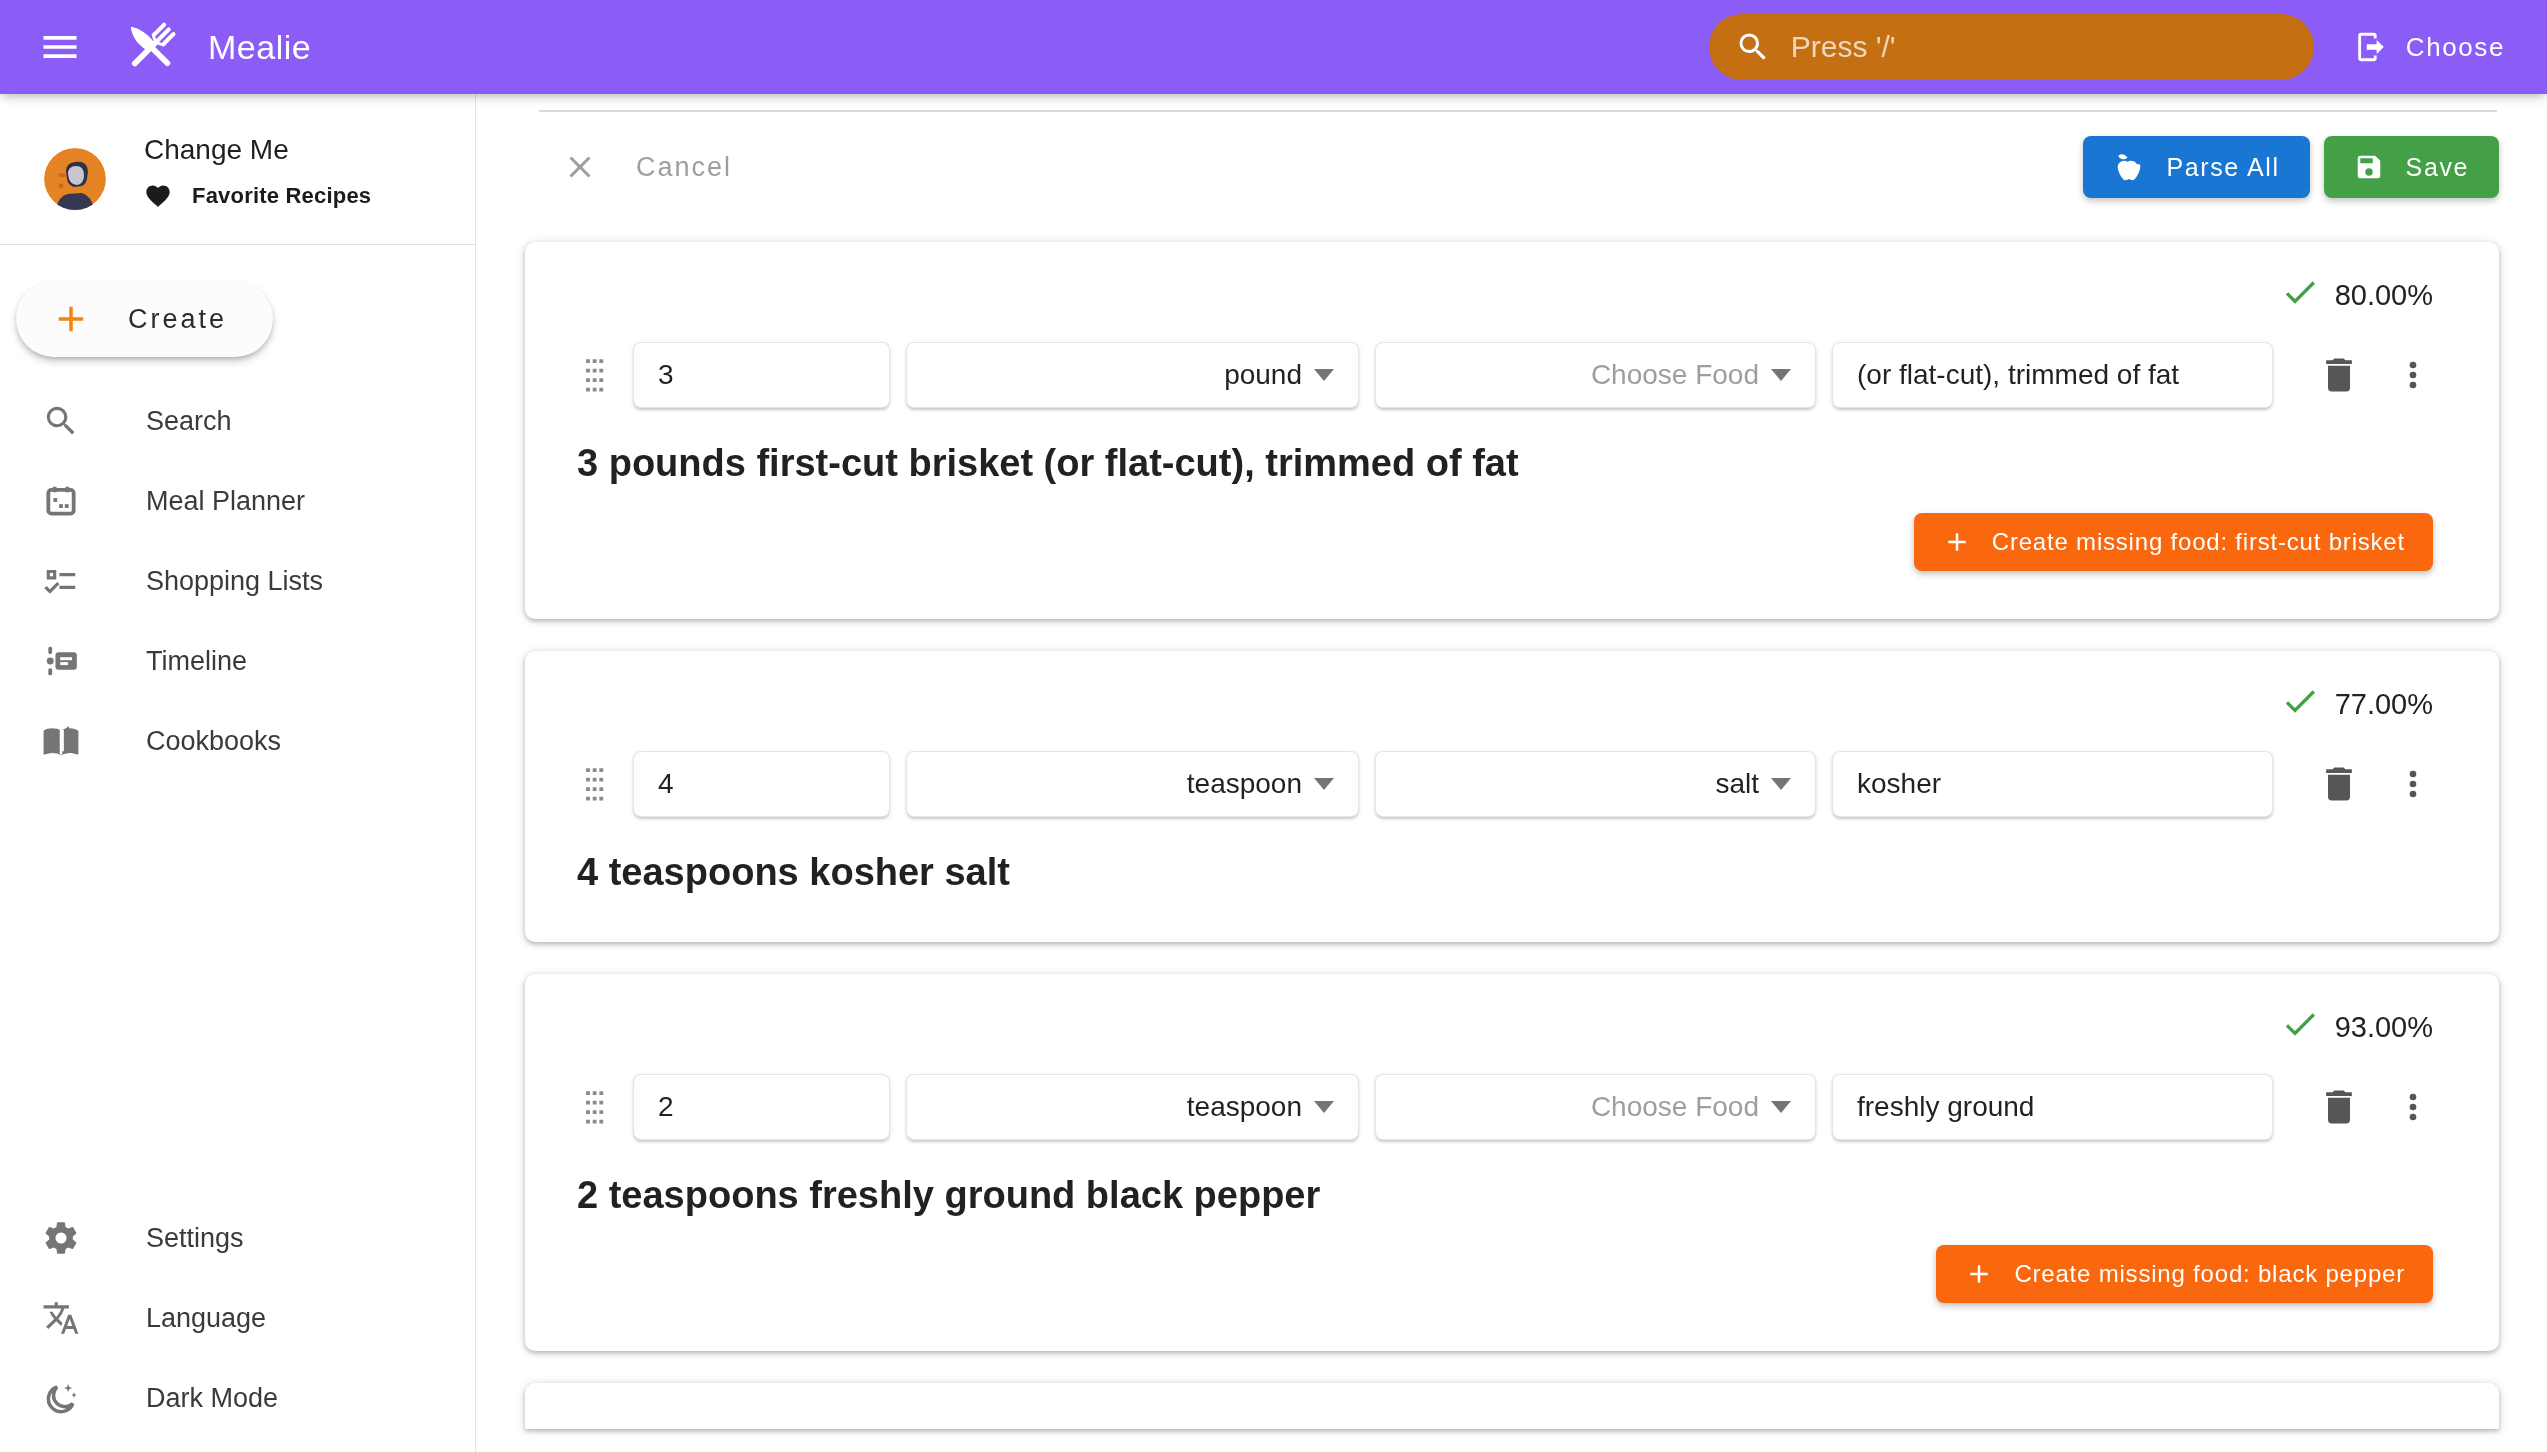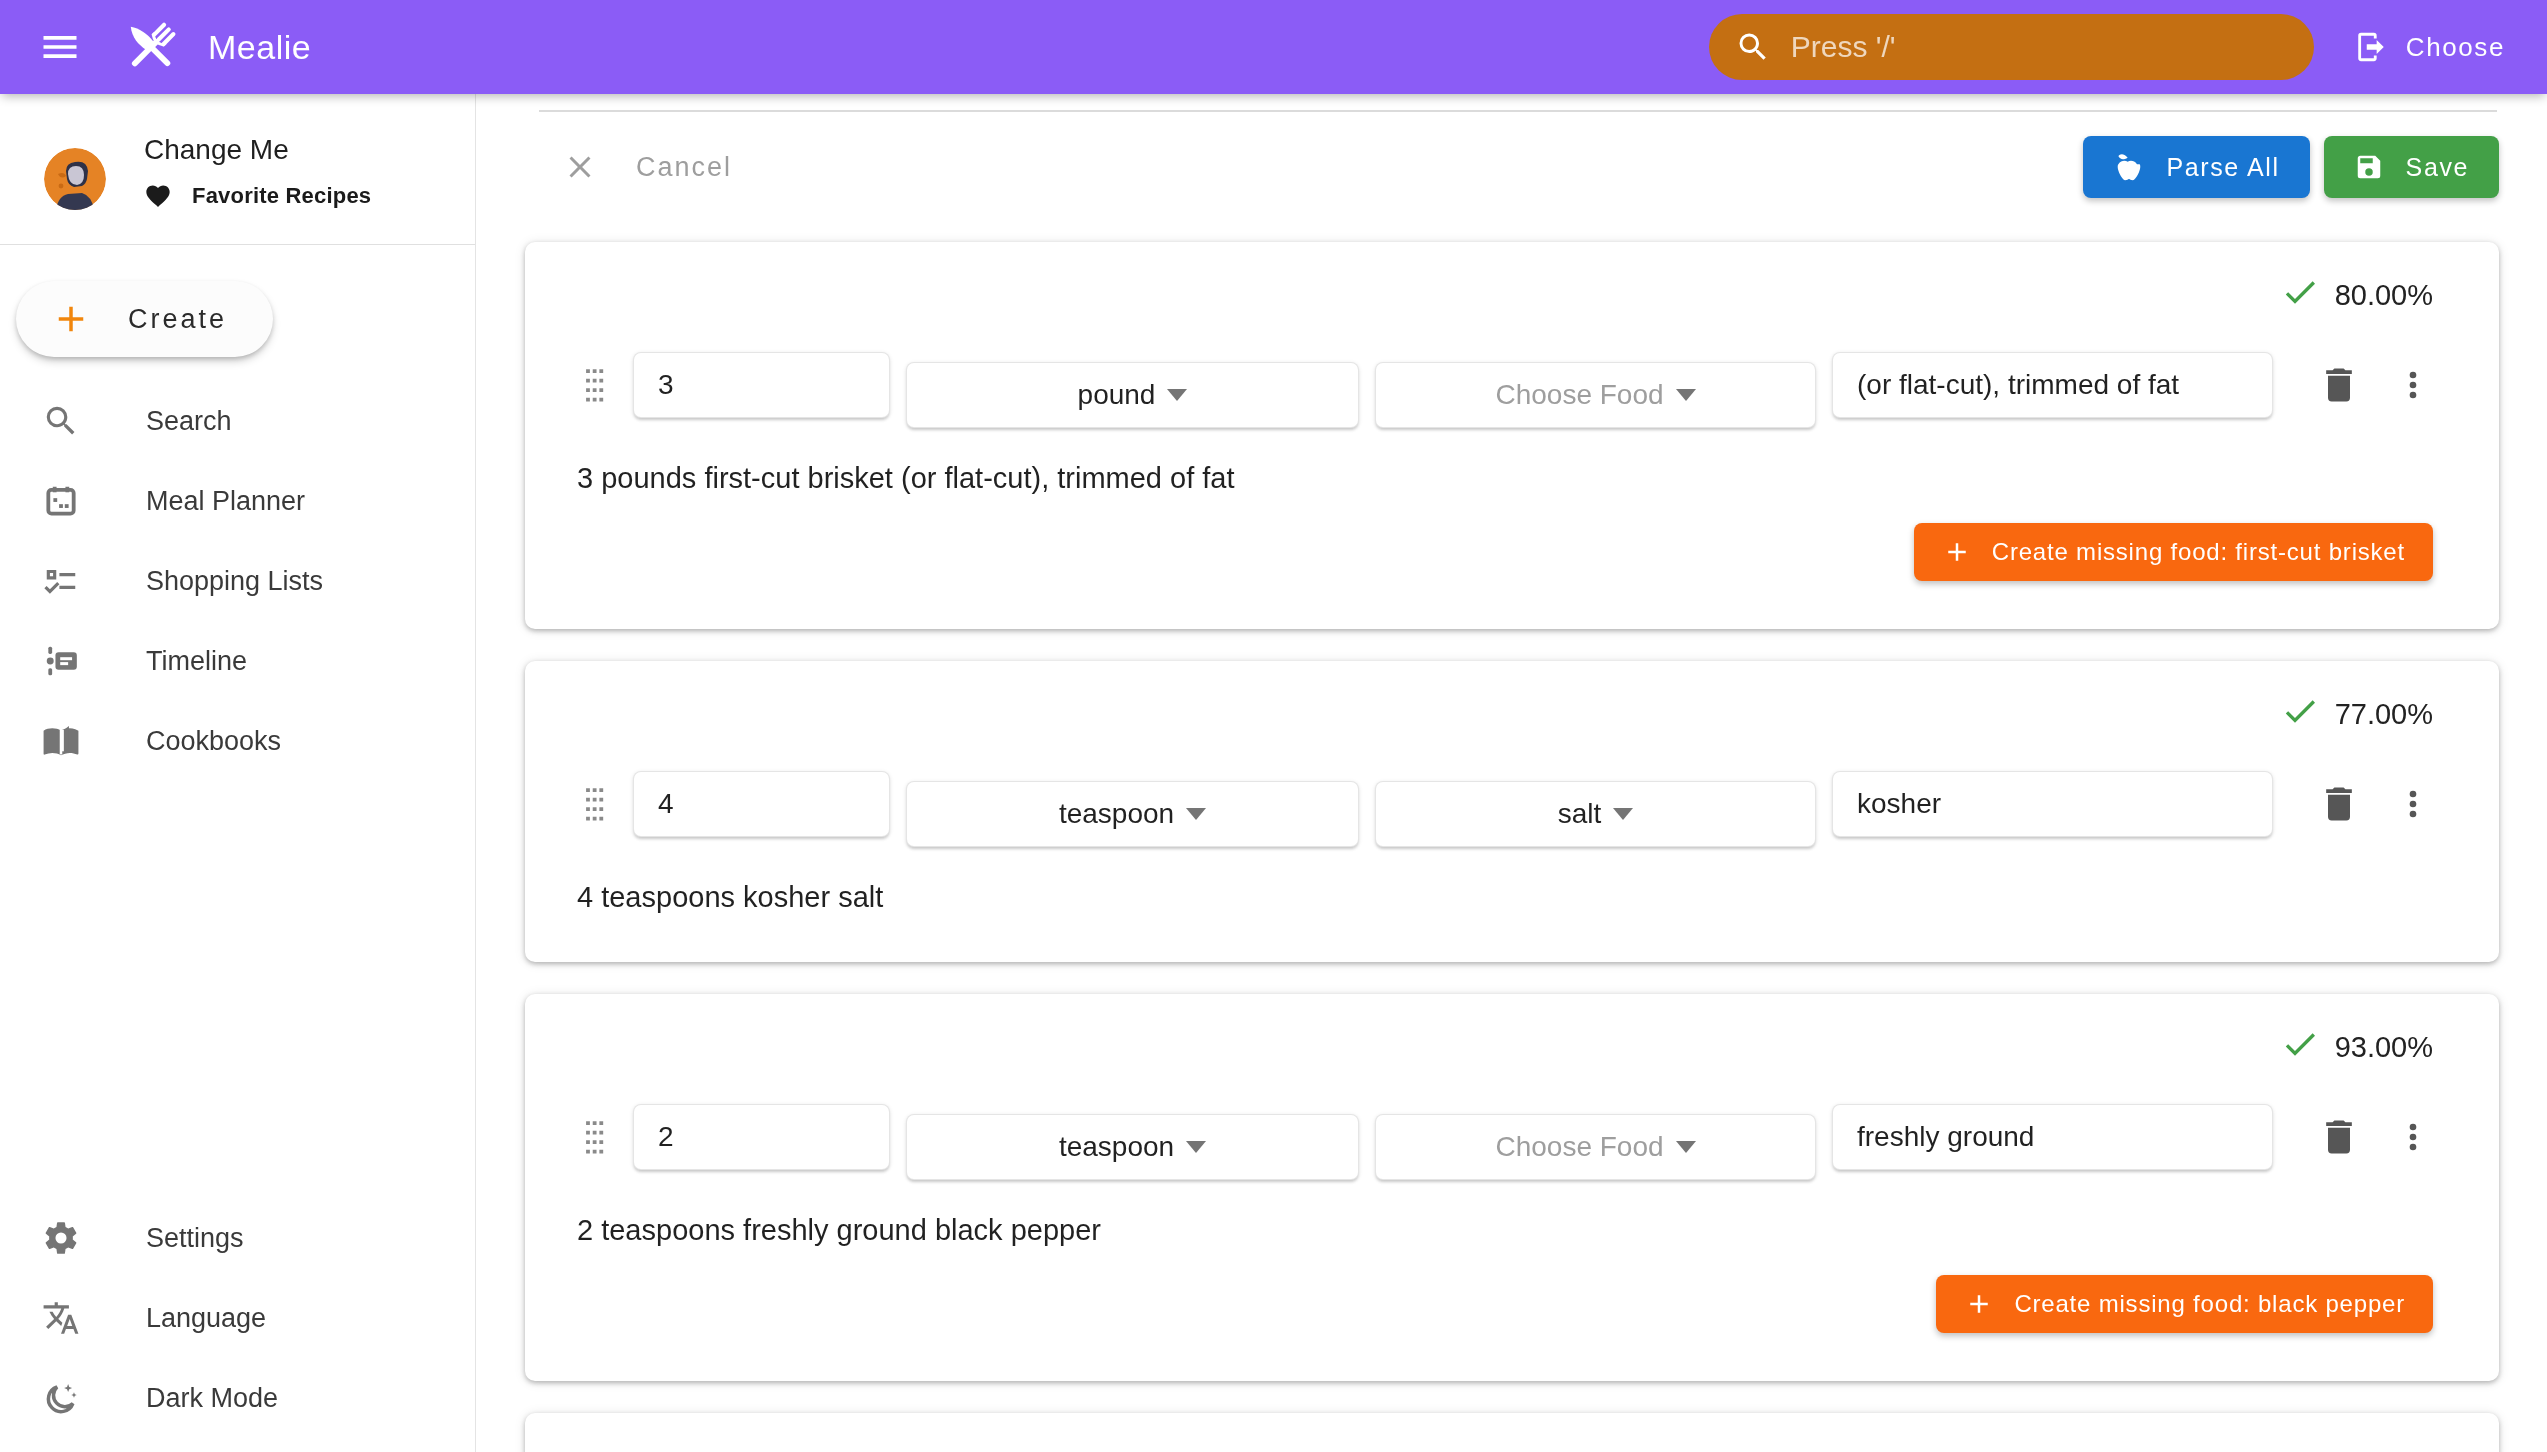--- a/index.html
+++ b/index.html
@@ -74,30 +74,30 @@
   .confidence .pct{font-size:29px;color:#222;}
   .fields{display:flex;align-items:center;margin-top:30px;gap:16px;}
   .drag{width:38px;color:#8a8a8a;display:flex;cursor:grab;flex:none;margin-right:4px;}
   .field{
     height:66px;background:#fff;border:1px solid rgba(0,0,0,.10);border-radius:8px;
     box-shadow:0 3px 3px -1px rgba(0,0,0,.16),0 1px 4px rgba(0,0,0,.10);
     display:flex;align-items:center;padding:0 24px;font-size:28px;color:rgba(0,0,0,.87);
     cursor:text;box-sizing:border-box;
   }
   .field.qty{width:257px;flex:none;}
-  .field.select{cursor:pointer;justify-content:center;margin-top:20px;}
+  .field.select{cursor:pointer;justify-content:flex-end;}
   .field.unit{width:453px;flex:none;}
   .field.food{width:441px;flex:none;}
   .field.note{flex:1;}
   .field .caret{width:0;height:0;border-left:10px solid transparent;border-right:10px solid transparent;
     border-top:12px solid #757575;flex:none;margin-left:12px;}
   [data-muted="true"]{color:#9E9E9E;}
   .row-iconbtn{color:#565656;margin-left:16px;flex:none;}
   .row-iconbtn.trash{margin-left:28px;}
-  .original{margin:34px 0 0 2px;font-size:29px;color:rgba(0,0,0,.87);}
+  .original{margin:34px 0 0 2px;font-size:38px;color:rgba(0,0,0,.87);font-weight:bold;}
   .missing-row{display:flex;justify-content:flex-end;margin-top:28px;}
   .missing-btn{
     height:58px;border:none;border-radius:8px;background:#F9680F;color:#fff;cursor:pointer;
     display:flex;align-items:center;gap:20px;padding:0 28px;font-family:inherit;
     font-size:24px;font-weight:500;letter-spacing:0.8px;box-shadow:0 3px 6px rgba(0,0,0,.25);
   }
   .card-stub{height:46px;border-radius:10px 10px 0 0;margin-bottom:0;padding:0;}
   svg{display:block;}
 </style>
 </head>

